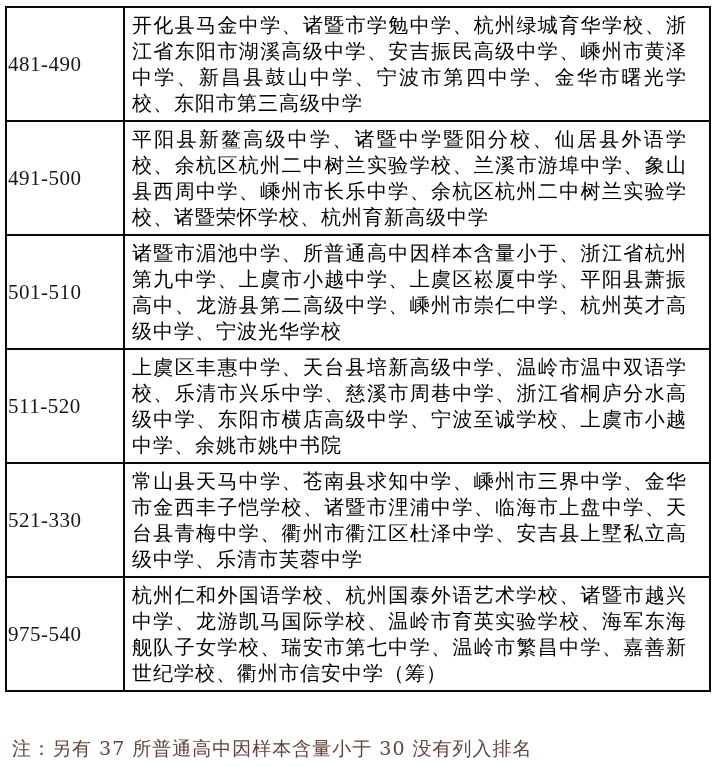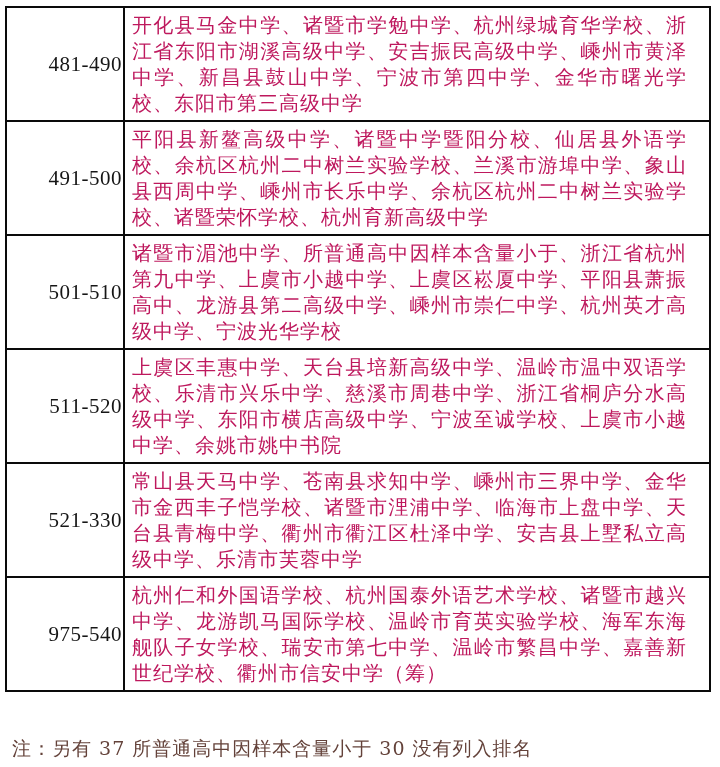--- a/index.html
+++ b/index.html
@@ -22,31 +22,31 @@
     width: 706px;
     border-collapse: collapse;
     table-layout: fixed;
   }
   .rank-table td {
     border: 2px solid #0a0a0a;
     vertical-align: middle;
   }
   .rank-cell {
     width: 114px;
-    text-align: right;
+    text-align: left;
     font-size: 21px;
     letter-spacing: 0.5px;
     color: #161616;
     font-family: "Liberation Serif", "DejaVu Serif", serif;
   }
   .schools-cell {
     font-size: 20px;
     line-height: 26px;
     padding: 4px 22px 4px 7px;
-    color: #be185d;
+    color: #000000;
     text-align: justify;
     text-justify: inter-character;
     letter-spacing: 1px;
     font-family: "DejaVu Serif", "Liberation Serif", serif;
   }
   .rank-table tr.tall .schools-cell {
     height: 104px;
   }
   .rank-table tr.short .schools-cell {
     height: 28px;

